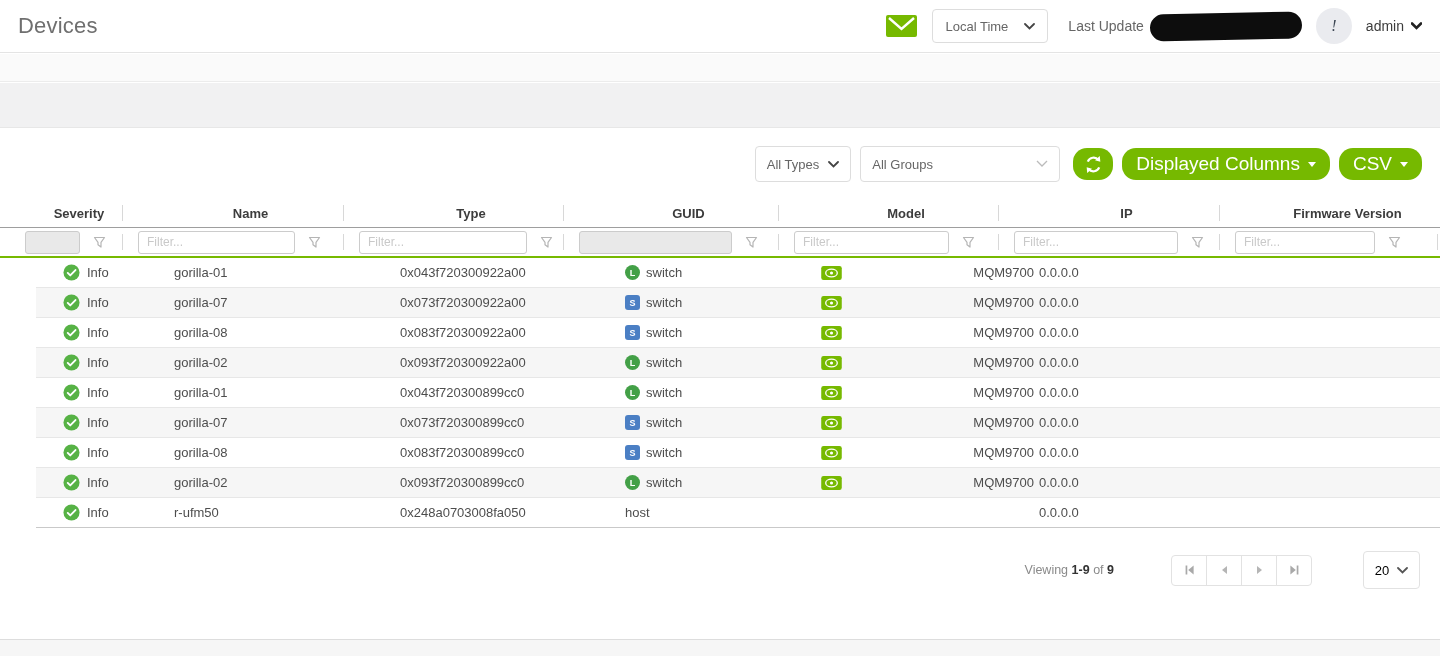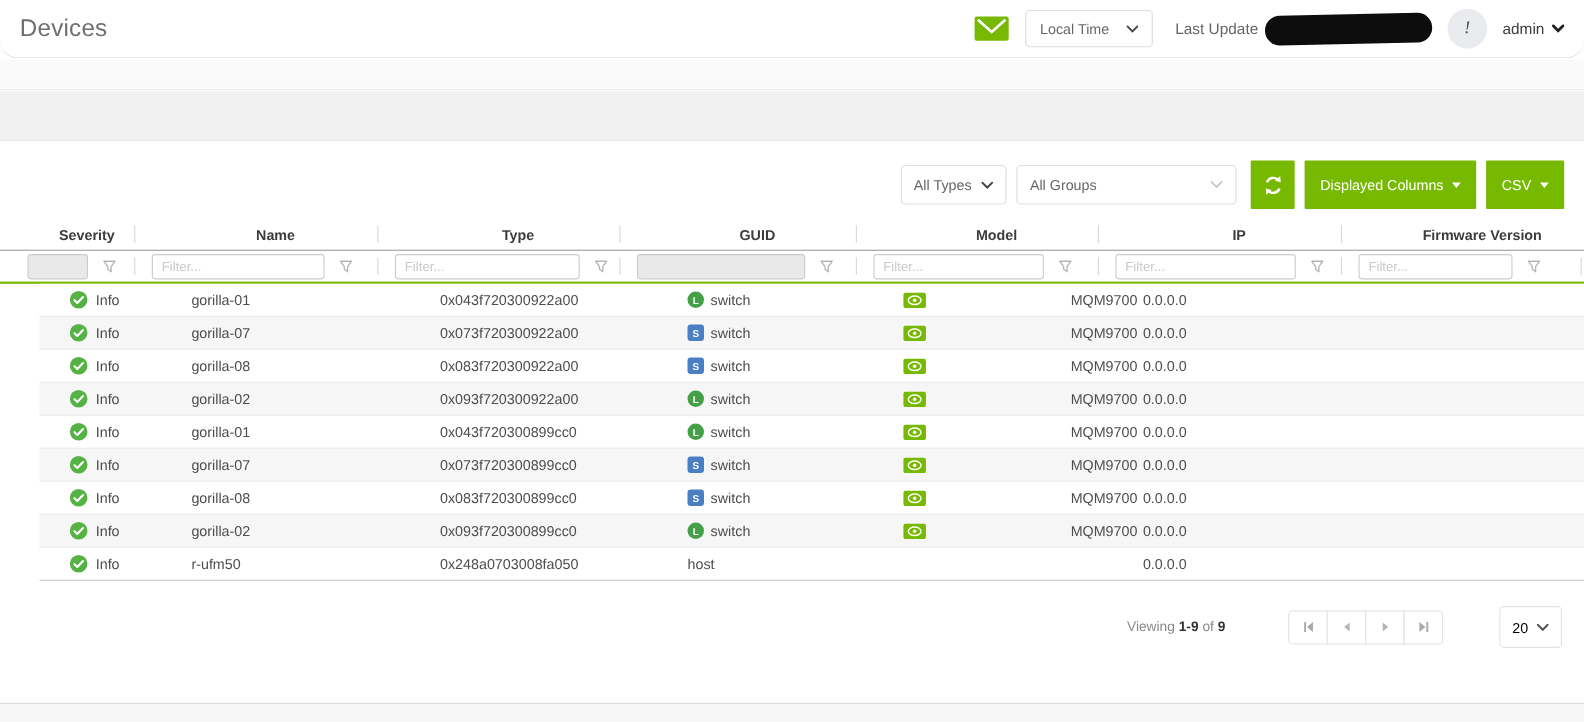--- a/index.html
+++ b/index.html
@@ -3,21 +3,21 @@
 <meta charset="utf-8">
 <style>
   * { box-sizing: border-box; }
   html,body { margin:0; padding:0; }
   body {
     width:1440px; height:656px; position:relative; overflow:hidden;
     background:#fff; font-family:"Liberation Sans", sans-serif; color:#4d4d4d;
   }
   
   .topbar { position:absolute; top:0; left:0; width:1440px; height:53px;
-    border-bottom:1px solid #e4e4e4; display:flex; align-items:center; padding:0 18px; background:#fff;border-radius:16px; }
+    border-bottom:1px solid #e4e4e4; display:flex; align-items:center; padding:0 18px; background:#fff; }
   .page-title { font-size:22px; font-weight:400; color:#6f6f6f; margin:0; letter-spacing:.2px; }
   .topbar-right { margin-left:auto; display:flex; align-items:center; gap:14px; }
   .mail-btn { width:33px; height:24px; display:flex; align-items:center; justify-content:center; cursor:pointer; }
   .tz-select { height:34px; border:1px solid #ddd; border-radius:4px; background:#fff;
     display:flex; align-items:center; gap:16px; padding:12px 12px; font-size:13px; color:#666; cursor:pointer; }
   .last-update { font-size:14px; color:#666; margin-left:6px; }
   .redaction { width:152px; height:27px; background:#0d0d0d; border-radius:14px; margin-left:-8px; transform:rotate(-1.2deg); }
   .help-badge { width:36px; height:36px; border-radius:50%; background:#eaebef; color:#3d4654;
     display:flex; align-items:center; justify-content:center; font-size:16px; font-style:italic;
     font-family:"Liberation Serif", serif; cursor:pointer; }
@@ -25,22 +25,22 @@
   
   .band-a { position:absolute; top:54px; left:0; width:1440px; height:28px; background:#fafafa; border-bottom:1px solid #ececec; }
   .band-b { position:absolute; top:83px; left:0; width:1440px; height:45px; background:#f1f1f2; border-bottom:1px solid #e7e7e7; }
   
   .toolbar { position:absolute; top:146px; left:0; width:1440px; padding-right:18px;
     display:flex; justify-content:flex-end; align-items:center; gap:9px; }
   .sel { height:36px; border:1px solid #ddd; border-radius:4px; background:#fff; display:flex;
     align-items:center; padding:0 11px; font-size:13px; color:#666; cursor:pointer; }
   .sel-types { gap:9px; }
   .sel-groups { width:200px; justify-content:space-between; margin-right:4px; }
-  .btn-green { height:44px; background:var(--accent,#76b900); border:none; border-radius:1px; color:#fff;
-    font-size:13px; font-family:inherit; display:flex; align-items:center; gap:8px; padding:0 14px; cursor:pointer; }
+  .btn-green { height:32px; background:var(--accent,#76b900); border:none; border-radius:14px; color:#fff;
+    font-size:19px; font-family:inherit; display:flex; align-items:center; gap:8px; padding:0 14px; cursor:pointer; }
   .btn-refresh { width:40px; justify-content:center; padding:0; }
   .caret-down { width:0; height:0; border-left:4px solid transparent; border-right:4px solid transparent; border-top:5px solid #fff; }
   
   .grid { display:grid; grid-template-columns:122px 221px 220px 215px 220px 221px 221px; }
   .thead { position:absolute; top:199px; left:0; width:1440px; height:28px; }
   .th { position:relative; display:flex; align-items:center; justify-content:center;
     font-size:13px; font-weight:700; color:#3c3c3c; cursor:pointer;padding-left:36px; }
   .th:not(:first-child)::before, .fcell:not(:first-child)::before {
     content:""; position:absolute; left:0; top:50%; transform:translateY(-50%); width:1px; height:16px; background:#d8d8d8; }
   .thead-border { position:absolute; top:227px; left:0; width:1440px; height:1px; background:#9e9e9e; }

